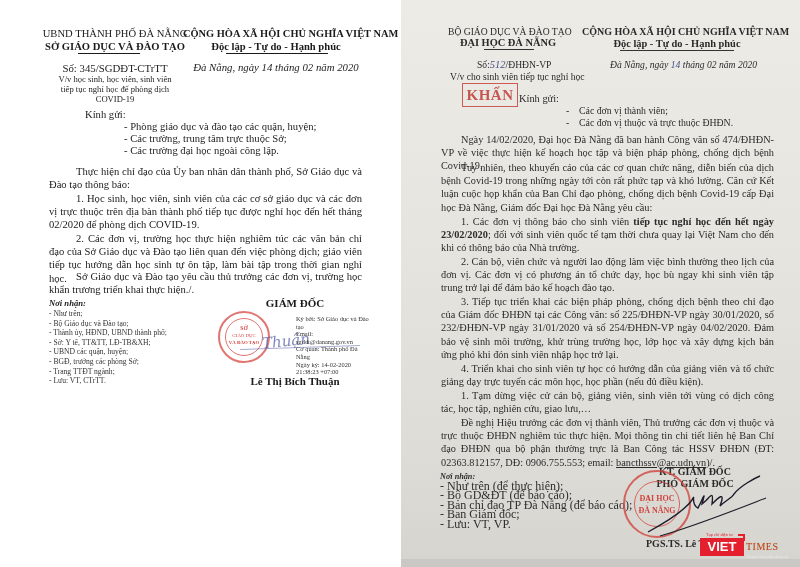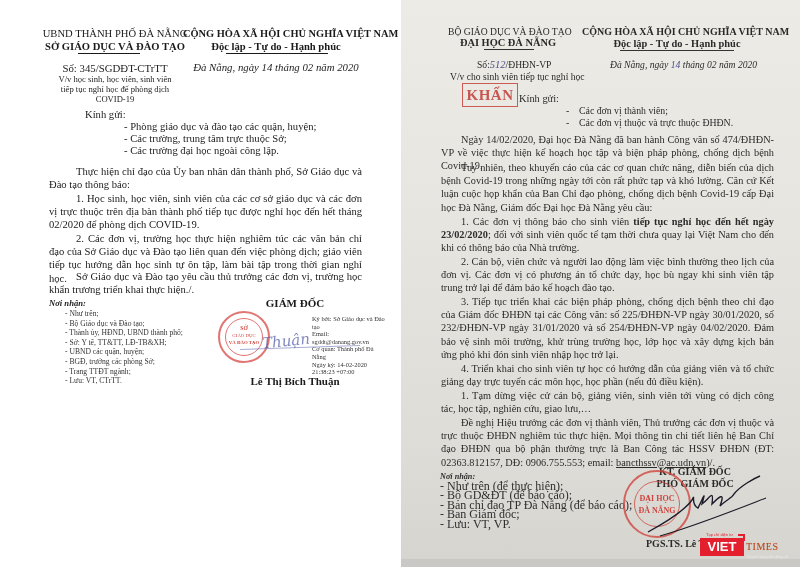--- a/index.html
+++ b/index.html
@@ -15,21 +15,21 @@
   .abs { position: absolute; white-space: nowrap; }
   .c { text-align: center; }
   .b { font-weight: bold; }
   .i { font-style: italic; }
   .u { text-decoration: underline; }
   .ul-short { position: absolute; height: 1px; background: #1a1a1a; }
 
   
   .L { font-size: 10.6px; line-height: 13px; color: #1b1b1b; }
   .Ls { font-size: 8.6px; line-height: 11px; color: #222; text-align: center; }
-  .Lxs { font-size: 6.4px; line-height: 7.6px; color: #333; margin-left: 16px; }
+  .Lxs { font-size: 6.4px; line-height: 7.6px; color: #333; }
   .para { position: absolute; font-size: 10.6px; line-height: 13.2px; text-align: justify; white-space: normal; }
 
   
   .R { font-size: 10.4px; line-height: 13px; color: #2a2a2a; }
   .Rs { font-size: 8.2px; line-height: 10.5px; color: #2e2e2e; }
   .rpara { position: absolute; font-size: 10.3px; line-height: 13.2px; text-align: justify; white-space: normal; color: #2b2b2b; }
 
   .stamp-circle { position: absolute; border-radius: 50%; border: 2px solid #d9534f; opacity: 0.8; }
   .stamp-inner { position: absolute; border-radius: 50%; border: 1px solid #d9534f; opacity: 0.8; }
   .stamp-text { position: absolute; color: #d0463f; font-weight: bold; text-align: center; white-space: nowrap; }

